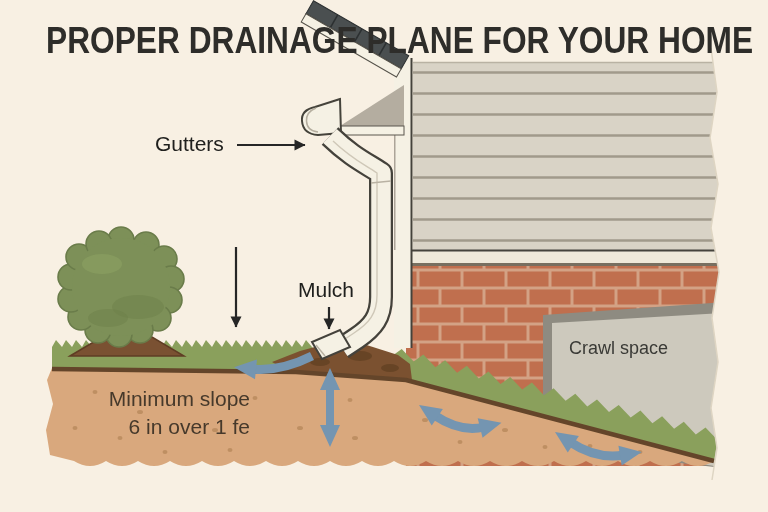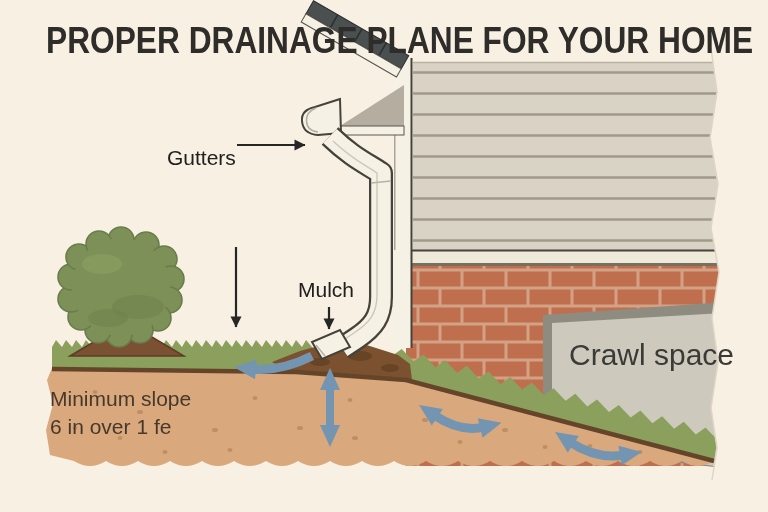--- a/index.html
+++ b/index.html
@@ -7,23 +7,23 @@
     position:relative;width:768px;height:512px;overflow:hidden;
     background:#bef264;font-family:"Liberation Sans",sans-serif;
   }
   .stage svg{position:absolute;left:0;top:0;}
   .title{
     position:absolute;left:0;top:20px;width:768px;text-align:center;
     font-size:36px;font-weight:bold;color:#2e2d2a;letter-spacing:0px;
     transform:scaleX(0.88);transform-origin:50% 50%;white-space:nowrap;
   }
   .lbl{position:absolute;color:#20201e;font-size:21px;white-space:nowrap;}
-  .lbl-crawl{color:#3a3a36;font-size:30px;text-align:right;}
+  .lbl-crawl{color:#3a3a36;font-size:18px;text-align:right;}
   .lbl-slope{
-    position:absolute;left:50px;top:385px;width:200px;text-align:left;
+    position:absolute;left:50px;top:385px;width:200px;text-align:right;
     font-size:21px;line-height:28px;color:#46392b;
   }
 </style>
 </head>
 <body>
 
 <div class="stage">
 
 <svg width="768" height="512" viewBox="0 0 768 512">
   <defs>
@@ -189,21 +189,21 @@
 
   <g stroke="#262626" stroke-width="2.2" fill="none">
     <path d="M237,145 L305,145" marker-end="url(#bh)"></path>
     <path d="M236,247 L236,327" marker-end="url(#bh)"></path>
     <path d="M329,307 L329,329" marker-end="url(#bh)"></path>
   </g>
 </svg>
 
 <div class="title">PROPER DRAINAGE PLANE FOR YOUR HOME</div>
 
-<div class="lbl" style="left:155px;top:146px;margin-left:12px;">Gutters</div>
+<div class="lbl" style="left:155px;top:132px;">Gutters</div>
 <div class="lbl" style="left:298px;top:278px;">Mulch</div>
 <div class="lbl lbl-crawl" style="left:569px;top:338px;">Crawl space</div>
 
 <div class="lbl-slope">
   <div>Minimum slope</div>
   <div>6 in over 1 fe</div>
 </div>
 
 </div>
 

